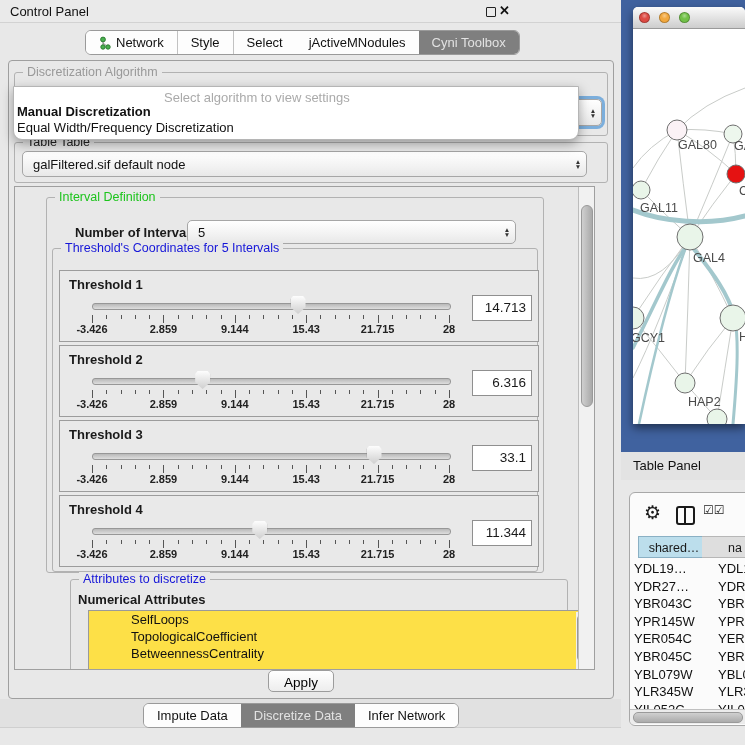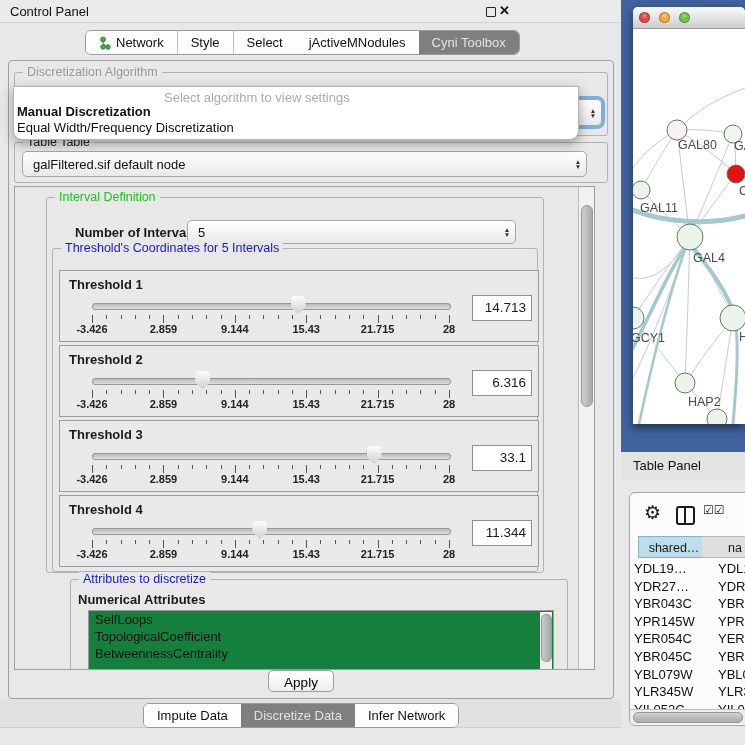--- a/index.html
+++ b/index.html
@@ -34,21 +34,21 @@
   .vthumb{position:absolute;left:2px;top:18px;width:10px;height:200px;border-radius:6px;background:linear-gradient(90deg,#cfcfcf,#a9a9a9);border:1px solid #999;}
   
   .th-panel{position:absolute;left:6px;width:478px;height:70px;background:#e9e9e9;border:1px solid #9c9c9c;}
   .th-label{position:absolute;left:9px;top:6px;font-weight:bold;font-size:13px;}
   .sl-track{position:absolute;left:32px;top:32px;width:357px;height:5px;border-radius:3px;background:linear-gradient(#b9b9b9,#dedede);border:1px solid #979797;}
   .sl-thumb{position:absolute;top:25px;width:15px;height:18px;background:linear-gradient(#fdfdfd,#cfcfcf);clip-path:polygon(50% 100%,0 62%,0 16%,16% 0,84% 0,100% 16%,100% 62%);filter:drop-shadow(0 0 1px #777);}
   .tick{position:absolute;top:44px;width:1px;background:#555;}
   .tick-lab{position:absolute;top:52px;width:56px;text-align:center;font-size:11px;font-weight:600;color:#222;}
   .val-box{position:absolute;left:412px;top:24px;width:53px;height:24px;background:#fff;border:1px solid #8f8f8f;font-size:13.5px;text-align:right;line-height:24px;padding-right:5px;}
   
-  .listbox{position:absolute;background:#15803d;border:1px solid #9a9a9a;overflow:hidden;}
+  .listbox{position:absolute;background:#fde047;border:1px solid #9a9a9a;overflow:hidden;padding-left:36px;}
   .list-item{padding:1px 0 1px 6px;font-size:13px;color:#111;white-space:nowrap;}
   .list-vscroll{position:absolute;right:1px;top:1px;width:12px;bottom:1px;background:#f0f0f0;}
   .list-vthumb{position:absolute;left:1px;top:2px;width:9px;height:46px;border-radius:5px;background:linear-gradient(90deg,#cccccc,#a5a5a5);border:1px solid #999;}
   .apply-btn{position:absolute;left:268px;top:670px;width:66px;height:22px;background:linear-gradient(#ffffff,#ededed);border:1px solid #9c9c9c;border-radius:5px;text-align:center;line-height:21px;font-size:13.5px;}
   .hline{position:absolute;left:0;width:621px;height:1px;background:#c6c6c6;}
   .bottomband{position:absolute;left:0;top:699px;width:621px;height:29px;background:#e1e1e1;}
   
   .right-panel{position:absolute;left:621px;top:0;width:124px;height:745px;background:#40629f;}
   .net-window{position:absolute;left:12px;top:7px;width:112px;height:417px;background:#fff;border-radius:5px 5px 0 0;box-shadow:0 4px 10px rgba(0,0,0,.5);}
   .net-titlebar{position:absolute;left:0;top:0;width:112px;height:21px;background:linear-gradient(#fafafa,#cdcdcd);border-bottom:1px solid #9a9a9a;border-radius:5px 5px 0 0;}

